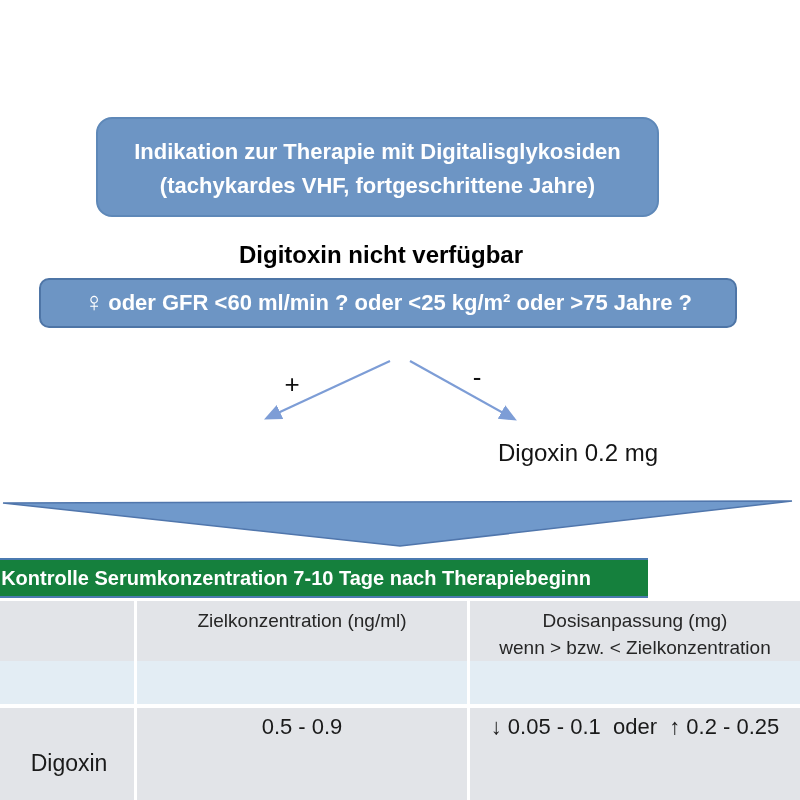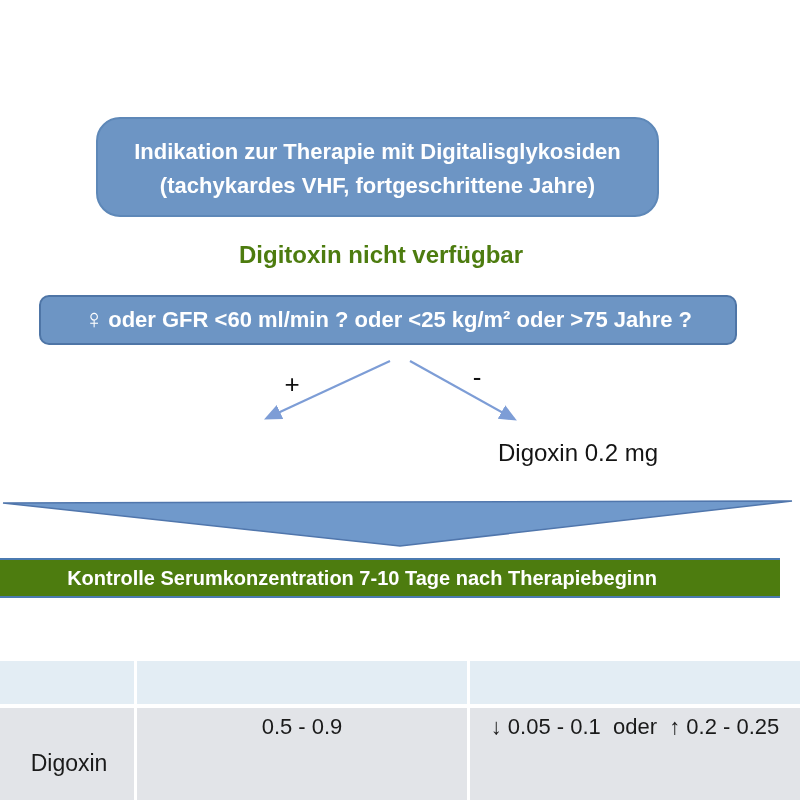--- a/index.html
+++ b/index.html
@@ -6,45 +6,45 @@
   .canvas{
     position:relative;width:800px;height:800px;background:#ffffff;overflow:hidden;
     font-family:"Liberation Sans",sans-serif;color:#1f1f1f;
   }
   
   .node{
     position:absolute;box-sizing:border-box;background:#6d95c4;color:#ffffff;
     font-weight:bold;text-align:center;
   }
   .title-box{
-    left:96px;top:117px;width:563px;height:100px;border-radius:24px;
+    left:96px;top:117px;width:563px;height:100px;border-radius:16px;
     border:2px solid #5e88b8;font-size:22px;line-height:34px;padding-top:16px;
   }
   .criteria-box{
-    left:39px;top:295px;width:698px;height:50px;border-radius:10px;
+    left:39px;top:278px;width:698px;height:50px;border-radius:10px;
     border:2px solid #4e75a6;font-size:22px;line-height:45px;white-space:nowrap;
   }
   .venus{font-weight:400;font-size:27px;vertical-align:-1px;padding-right:4px;}
   .note{
     position:absolute;left:381px;top:241px;transform:translateX(-50%);
-    font-size:24px;font-weight:bold;color:#4d7c0f;white-space:nowrap;
+    font-size:24px;font-weight:bold;color:#000000;white-space:nowrap;
   }
   .branch-label{position:absolute;transform:translate(-50%,-50%);font-size:26px;color:#111;}
   .plus{left:292px;top:384px;}
   .minus{left:477px;top:377px;}
   .result{
     position:absolute;transform:translateX(-50%);font-size:24px;color:#141414;white-space:nowrap;
   }
   .result-left{left:294px;top:436px;}
   .result-right{left:563px;top:439px;margin-left:15px;}
   .overlay-svg{position:absolute;left:0;top:0;pointer-events:none;}
   
   .table-bar{
-    position:absolute;left:0;top:558px;width:780px;height:40px;box-sizing:border-box;
-    background:#4d7c0f;border-top:2px solid #4b7ab0;border-bottom:2px solid #4b7ab0;
+    position:absolute;left:0;top:558px;width:648px;height:40px;box-sizing:border-box;
+    background:#15803d;border-top:2px solid #4b7ab0;border-bottom:2px solid #4b7ab0;
     color:#ffffff;font-weight:bold;font-size:20px;text-align:center;line-height:36px;
     padding-right:56px;
   }
   .trow{
     position:absolute;left:0;width:800px;display:grid;
     grid-template-columns:134px 330px 330px;column-gap:3px;background:#ffffff;
   }
   .trow .cell{box-sizing:border-box;overflow:visible;}
   .row-header{top:601px;height:56px;}
   .row-header .cell{background:#e2e4e8;font-size:19px;line-height:27px;padding-top:6px;text-align:center;color:#262626;white-space:nowrap;}
@@ -81,20 +81,30 @@
     <line x1="410" y1="361" x2="514" y2="419" stroke="#7d9dd6" stroke-width="2.2" marker-end="url(#ah)"></line>
     <polygon points="3,503 792,501 400,546" fill="#7099cb" stroke="#5076ac" stroke-width="1.5"></polygon>
   </svg>
 
   <div class="branch-label plus">+</div>
   <div class="branch-label minus">-</div>
   <div class="result result-right">Digoxin 0.2 mg</div>
 
   <div class="table-bar">Kontrolle Serumkonzentration 7-10 Tage nach Therapiebeginn</div>
 
+  <div class="trow row-header">
+    <div class="cell"></div>
+    <div class="cell">
+      <div>Zielkonzentration (ng/ml)</div>
+    </div>
+    <div class="cell">
+      <div>Dosisanpassung (mg)</div>
+      <div>wenn &gt; bzw. &lt; Zielkonzentration</div>
+    </div>
+  </div>
 
   <div class="trow row-empty">
     <div class="cell"></div>
     <div class="cell"></div>
     <div class="cell"></div>
   </div>
 
   <div class="trow row-data">
     <div class="cell cell-drug">
       <span>Digoxin</span>

